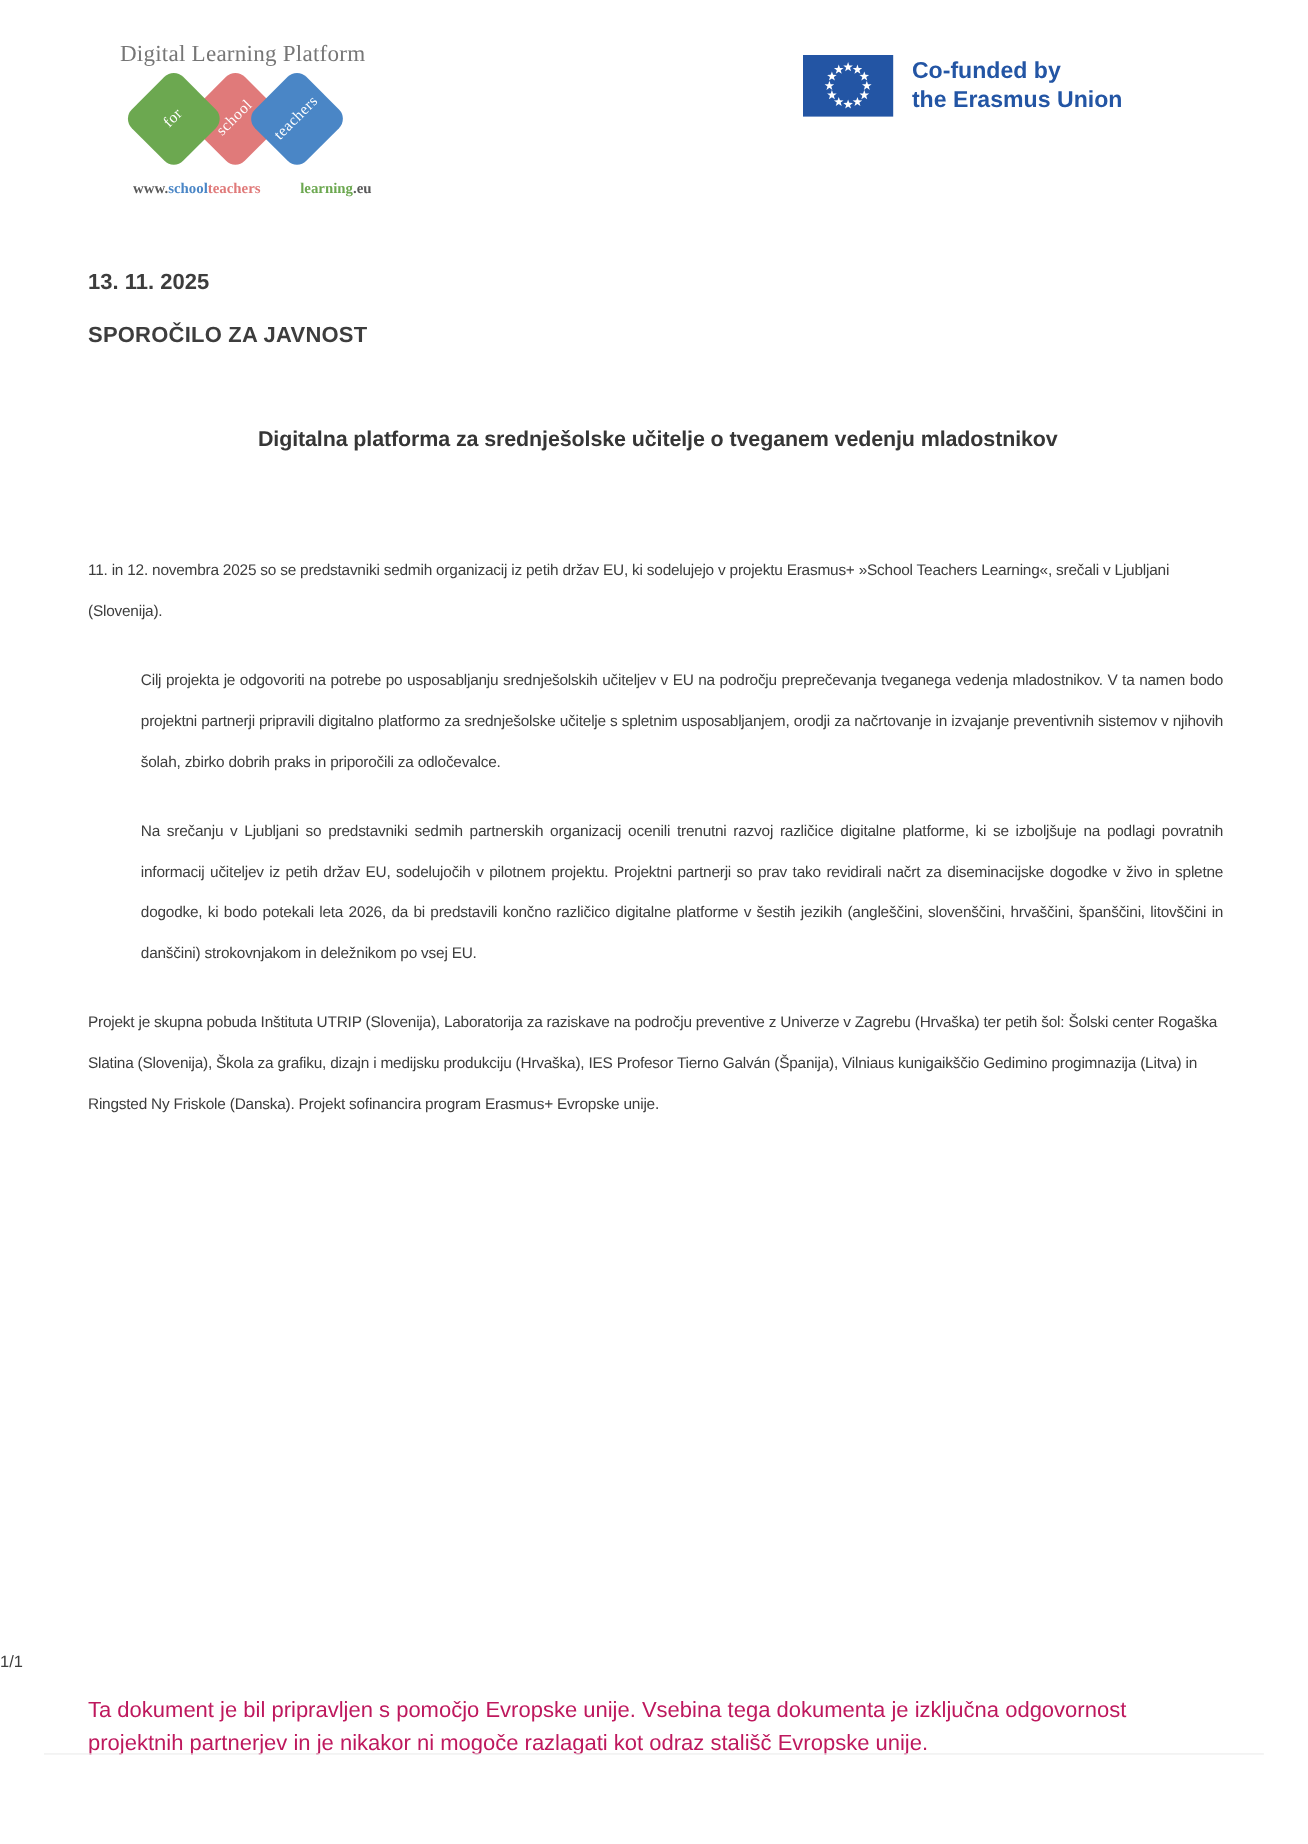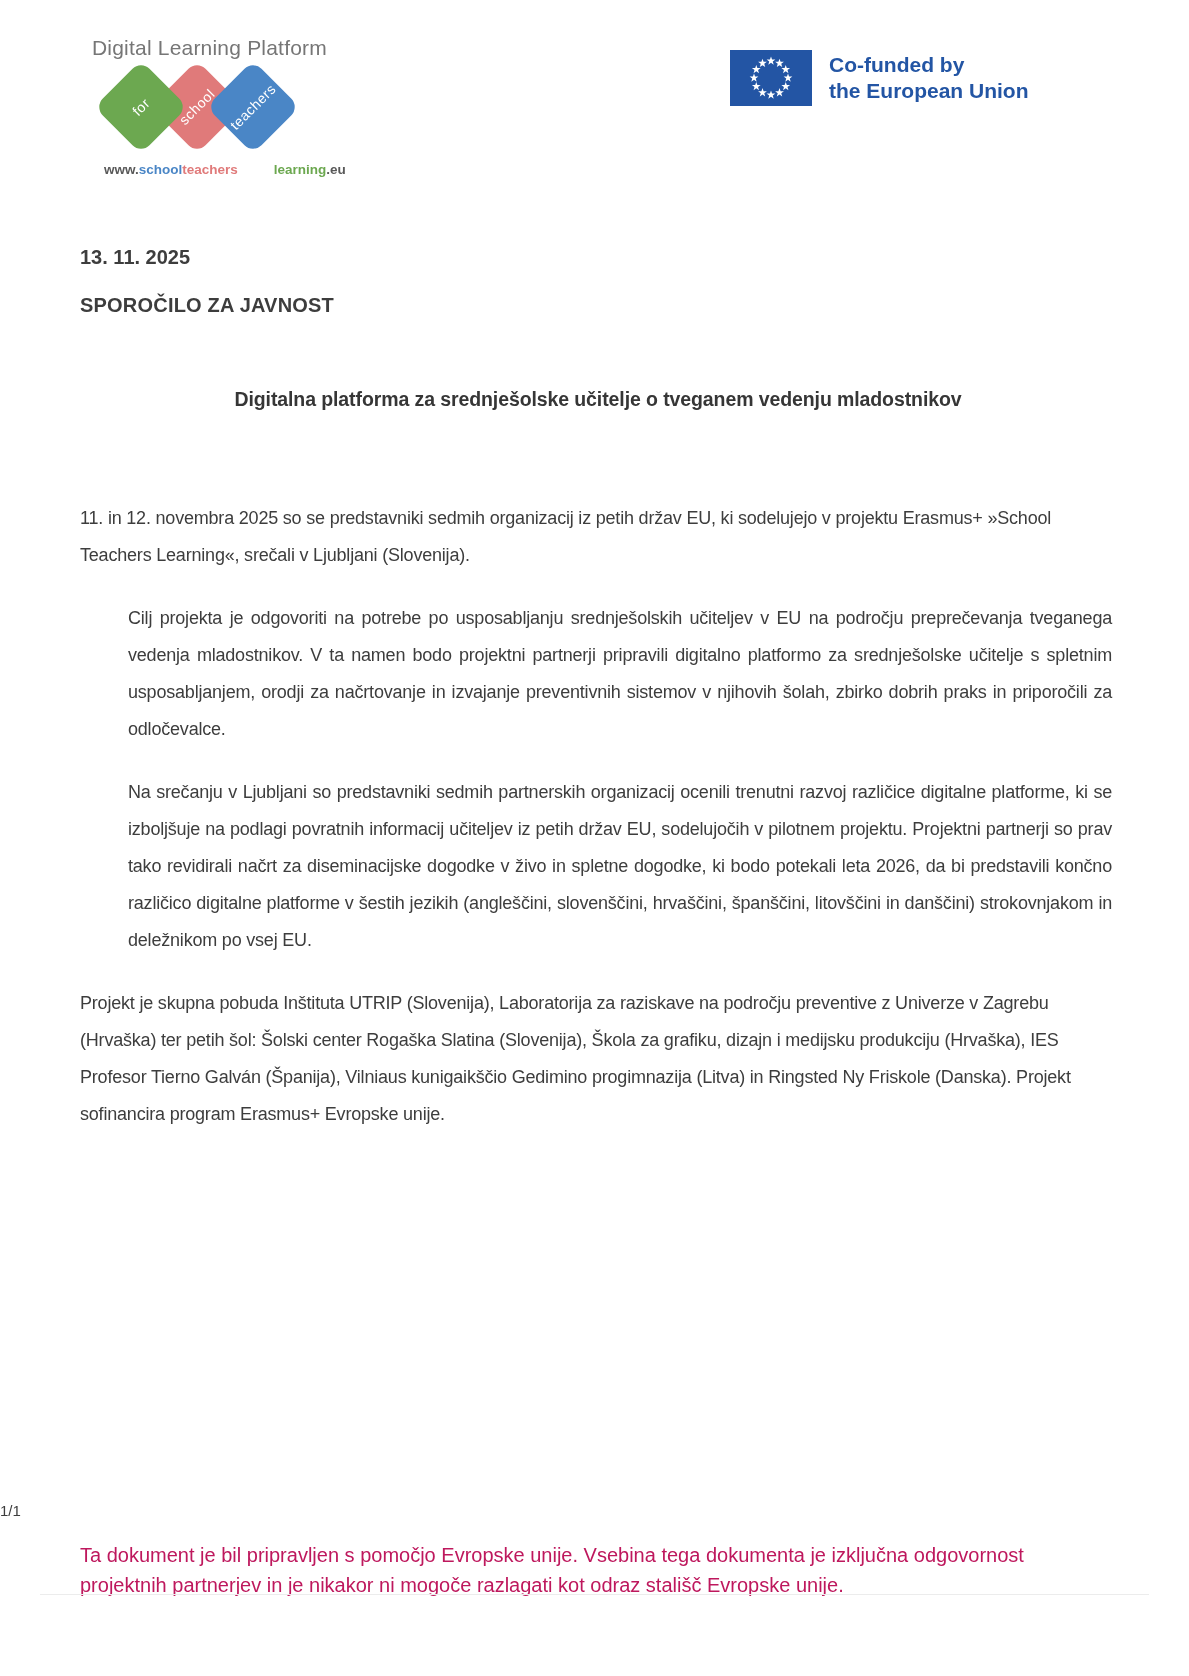--- a/index.html
+++ b/index.html
@@ -8,21 +8,21 @@
     position:relative;
     width:1189px; height:1676px;
     margin:0 auto;
     background:#ffffff;
     font-family:"Liberation Sans", sans-serif;
     color:#3d3d3d;
     overflow:hidden;
   }
 
   
-  .logo-block { position:absolute; left:86px; top:36px; width:240px; }
+  .logo-block { position:absolute; left:103px; top:36px; width:240px;font-family:Liberation Serif, serif; }
   .logo-wordmark {
     font-size:21px; color:#767676; letter-spacing:0.2px;
     white-space:nowrap; padding-left:6px;
   }
   .diamonds { position:relative; height:92px; margin-top:4px; }
   .diamond {
     position:absolute; top:10px;
     width:66px; height:66px;
     border-radius:12px;
     transform:rotate(45deg);
@@ -61,21 +61,21 @@
   
   .doc-title {
     position:absolute; left:83px; top:388px; width:1030px;
     text-align:center; font-weight:bold; font-size:19.5px; color:#363636;
     letter-spacing:-0.1px;
   }
 
   
   .body-text { position:absolute; left:80px; top:500px; width:1032px; }
   .body-text p {
-    font-size:18px; line-height:37px; color:#3d3d3d;
+    font-size:14px; line-height:37px; color:#3d3d3d;
     letter-spacing:-0.2px;
     margin-bottom:26px;
   }
   .body-text p.justified { text-align:justify;margin-left:48px; }
 
   
   .page-number {
     position:absolute; left:0; top:1502px; width:100%;
     text-align:left; font-size:15px; color:#3d3d3d;
   }
@@ -121,21 +121,21 @@
           <polygon points="41.00,40.40 42.09,43.50 45.37,43.58 42.76,45.57 43.70,48.72 41.00,46.85 38.30,48.72 39.24,45.57 36.63,43.58 39.91,43.50" fill="#ffffff"></polygon>
           <polygon points="32.50,38.12 33.59,41.23 36.87,41.30 34.26,43.29 35.20,46.44 32.50,44.57 29.80,46.44 30.74,43.29 28.13,41.30 31.41,41.23" fill="#ffffff"></polygon>
           <polygon points="26.28,31.90 27.36,35.00 30.65,35.08 28.04,37.07 28.98,40.22 26.28,38.35 23.57,40.22 24.52,37.07 21.90,35.08 25.19,35.00" fill="#ffffff"></polygon>
           <polygon points="24.00,23.40 25.09,26.50 28.37,26.58 25.76,28.57 26.70,31.72 24.00,29.85 21.30,31.72 22.24,28.57 19.63,26.58 22.91,26.50" fill="#ffffff"></polygon>
           <polygon points="26.28,14.90 27.36,18.00 30.65,18.08 28.04,20.07 28.98,23.22 26.28,21.35 23.57,23.22 24.52,20.07 21.90,18.08 25.19,18.00" fill="#ffffff"></polygon>
           <polygon points="32.50,8.68 33.59,11.78 36.87,11.86 34.26,13.85 35.20,17.00 32.50,15.13 29.80,17.00 30.74,13.85 28.13,11.86 31.41,11.78" fill="#ffffff"></polygon>
         </svg>
     </div>
     <div class="eu-text" style="color: rgb(35, 85, 164);">
       <div>Co-funded by</div>
-      <div>the European Union</div>
+      <div>the Erasmus Union</div>
     </div>
   </div>
 
   <div class="meta">
     <div class="meta-date">13. 11. 2025</div>
     <div class="meta-doctype">SPOROČILO ZA JAVNOST</div>
   </div>
 
   <div class="doc-title">Digitalna platforma za srednješolske učitelje o tveganem vedenju mladostnikov</div>
 

